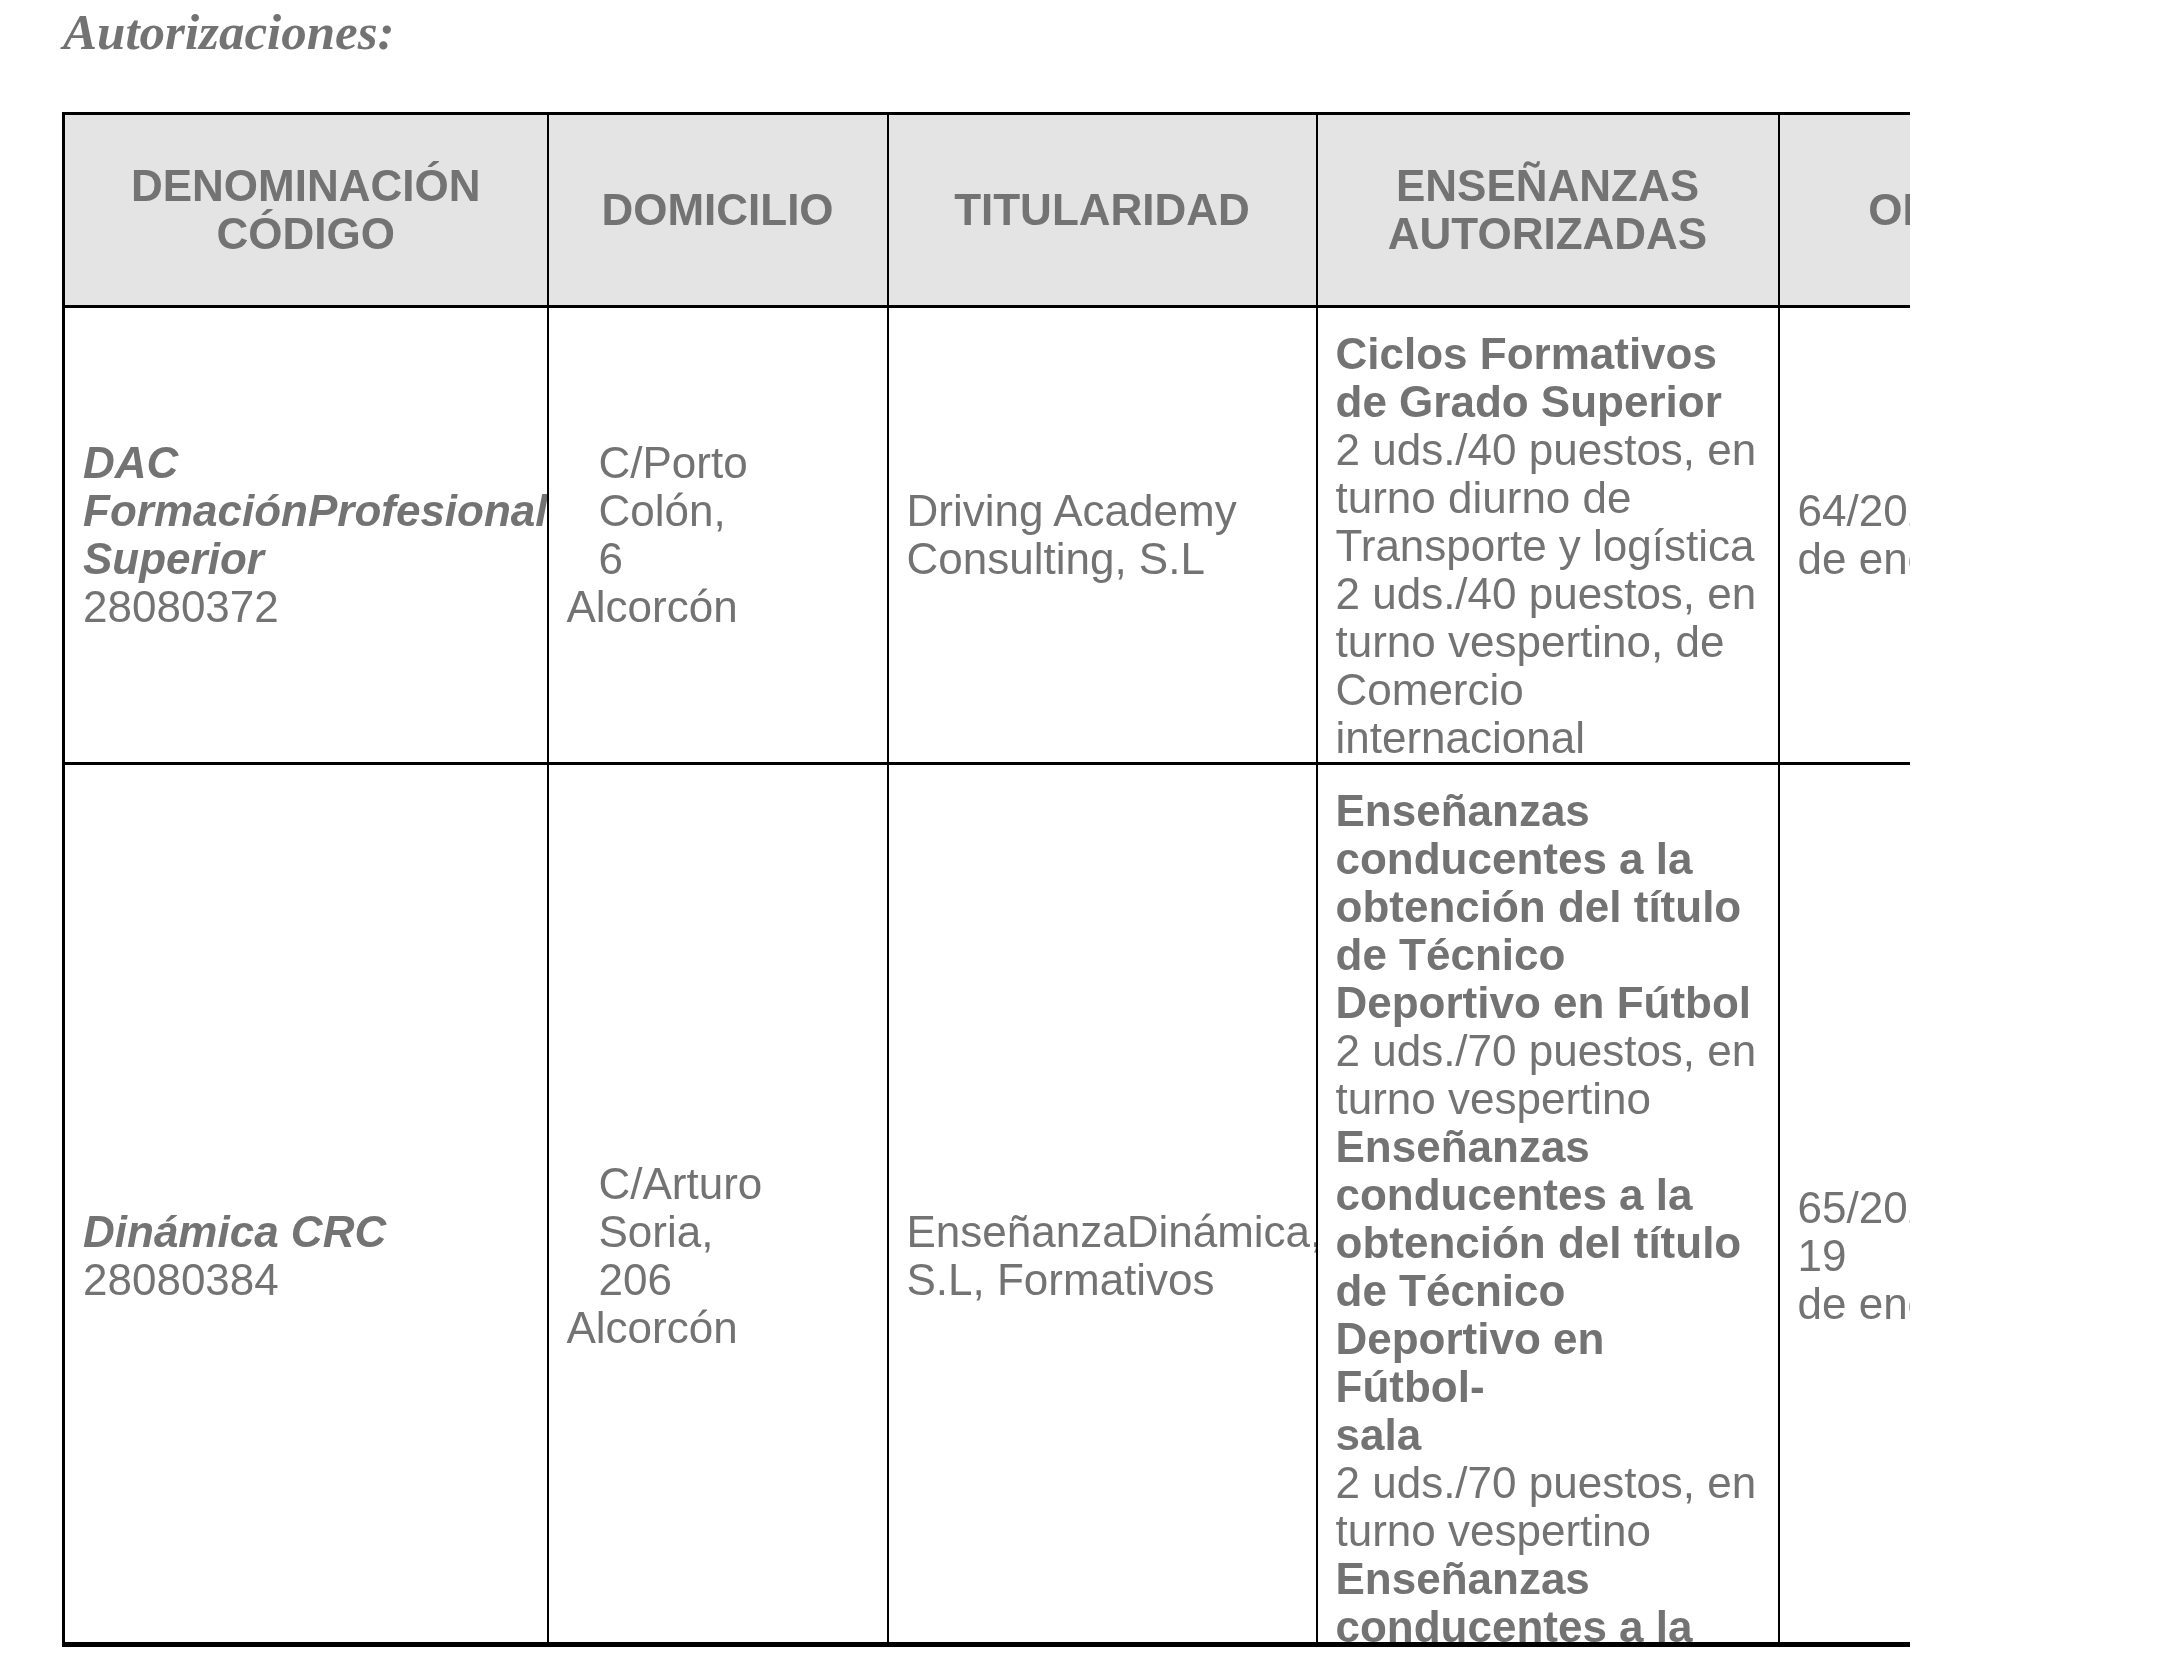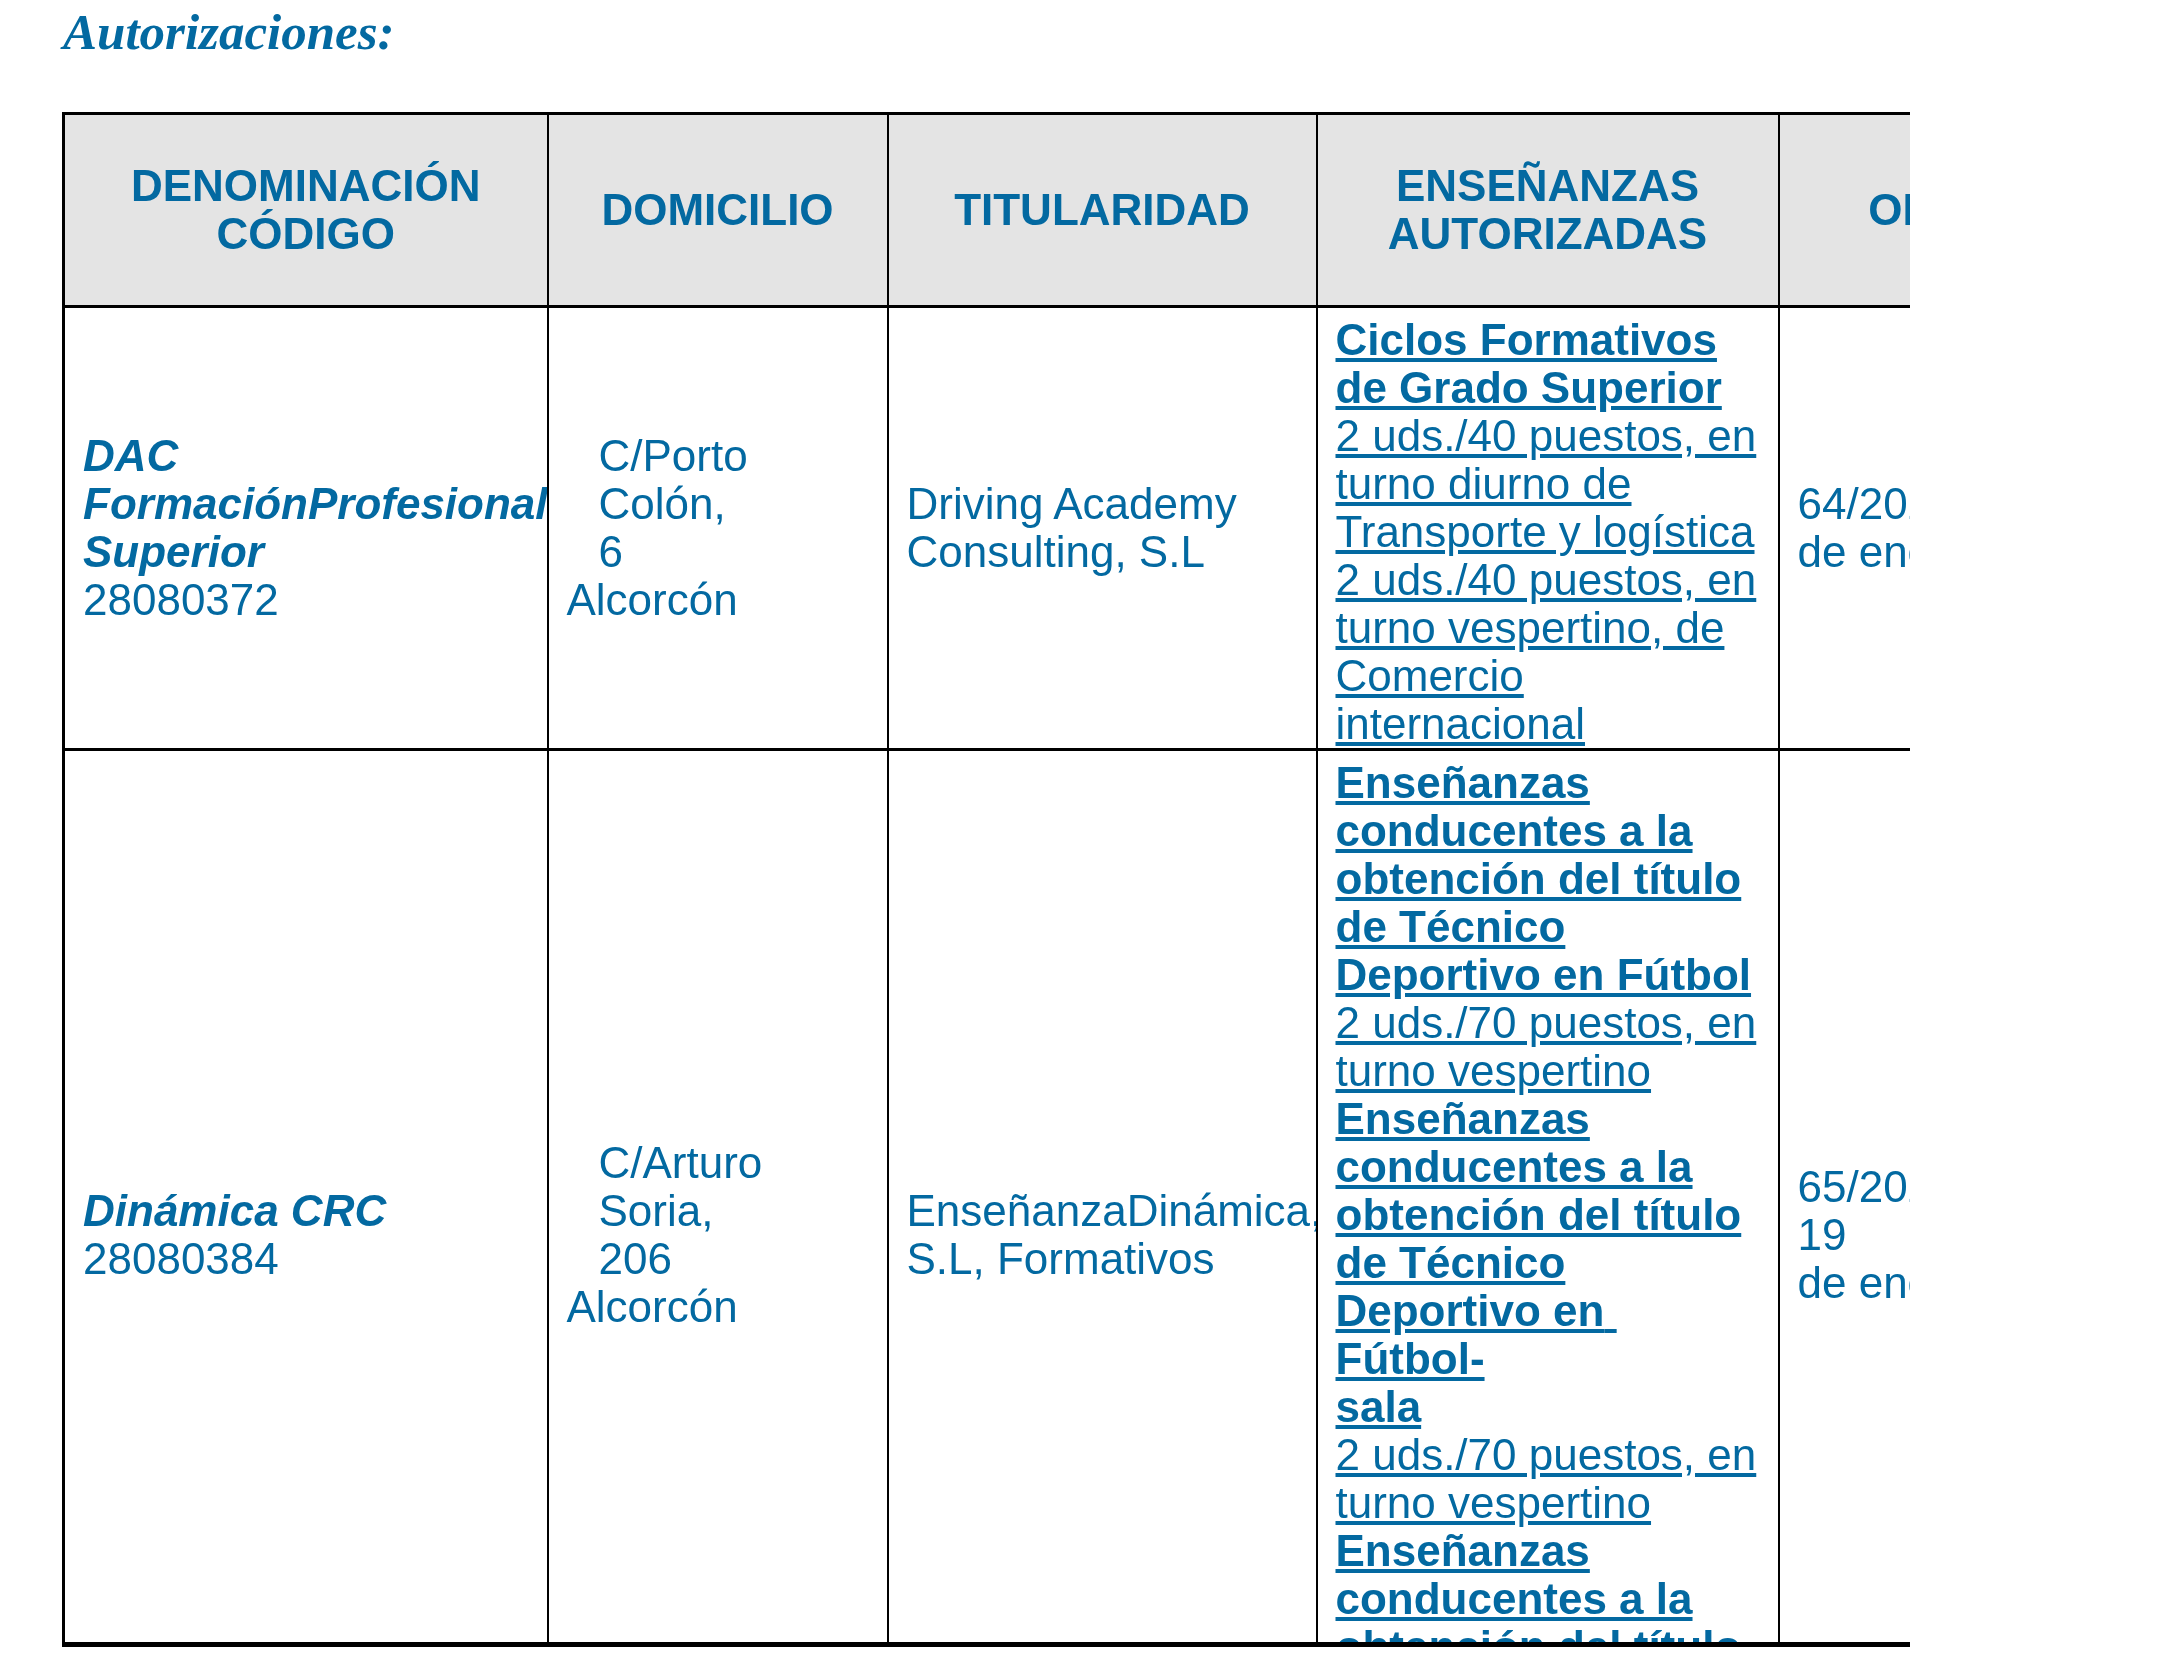--- a/index.html
+++ b/index.html
@@ -1,21 +1,21 @@
 <!DOCTYPE html>
 <html><head>
 <meta charset="utf-8">
 <style>
   html,body{margin:0;padding:0;background:#ffffff;}
   .page{
     position:relative;
     width:1910px;
     height:1675px;
     background:#ffffff;
-    color:#0369a1;
+    color:#737373;
     font-family:"Liberation Sans", sans-serif;
     overflow:hidden;
   }
   .doc-title{
     position:absolute;
     left:63px;
     top:4px;
     font-family:"Liberation Serif", serif;
     font-size:51px;
     line-height:57px;
@@ -58,21 +58,21 @@
     text-align:center;
     height:190px;
     border-bottom-width:3px;
     white-space:pre-wrap;
   }
   tbody tr.row1 td{
     height:422px;
     border-bottom-width:3px;
   }
   td span{display:block;white-space:pre-wrap;}
-  td.ens{vertical-align:top;padding-top:8px;padding-bottom:0;text-decoration:underline;}
+  td.ens{vertical-align:top;padding-top:22px;padding-bottom:0;}
   .name{font-weight:bold;font-style:italic;}
   .code{font-weight:normal;}
   .street{font-weight:normal;margin-left:32px;}
   .city{font-weight:normal;}
   .blk-b{font-weight:bold;}
   .blk-r{font-weight:normal;}
 </style>
 </head>
 <body>
 

